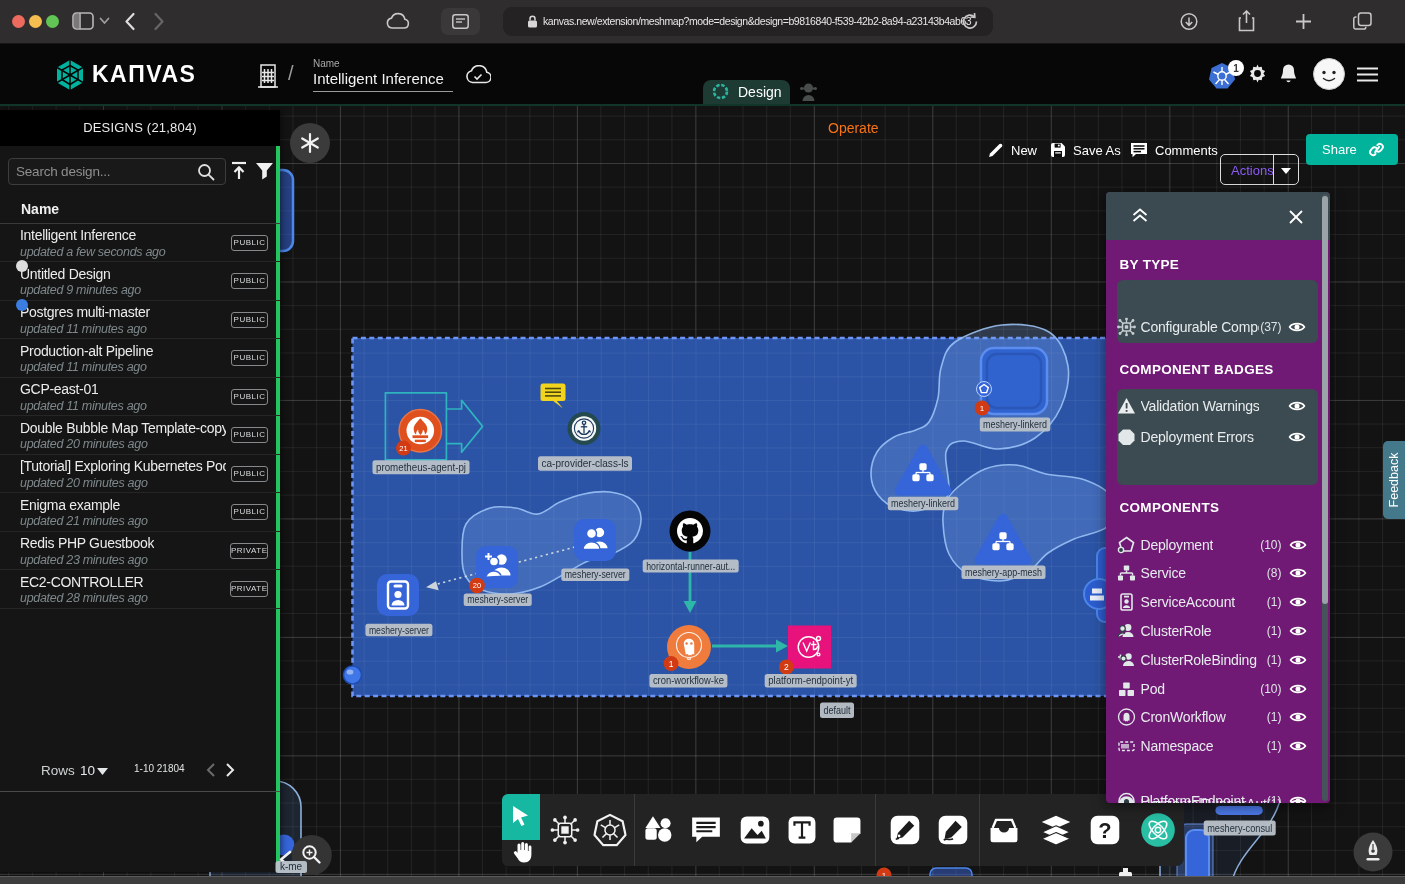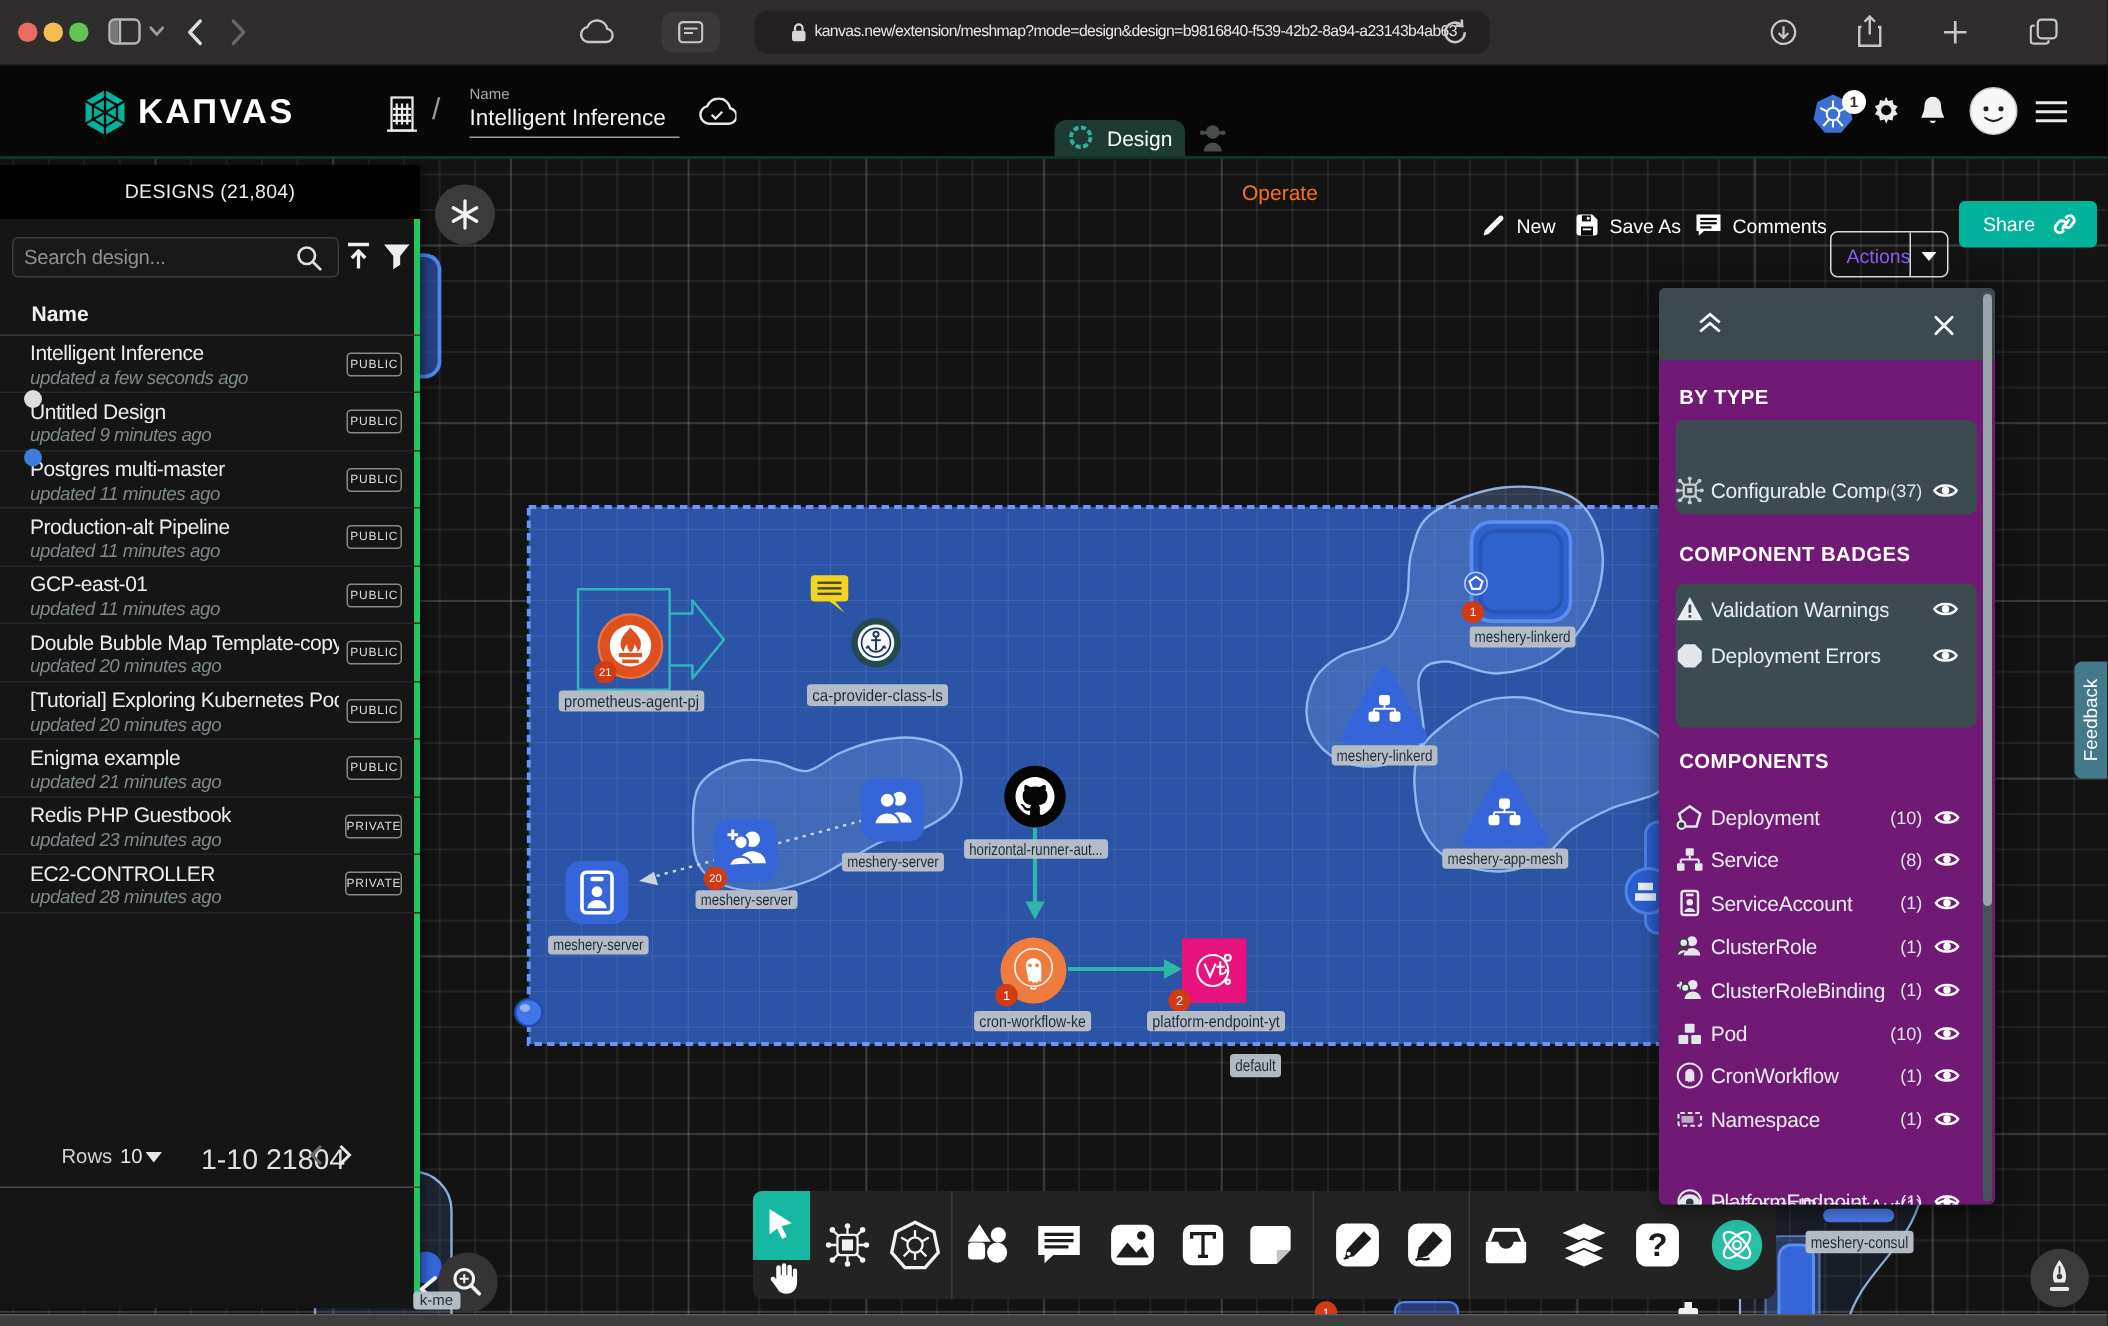--- a/index.html
+++ b/index.html
@@ -517,21 +517,21 @@
         <div class="supd">updated 28 minutes ago</div>
         <div class="schip" style="left:230px;width:38px;">PRIVATE</div>
       </div>
       <div class="abs" style="left:16px;top:150px;width:12px;height:12px;border-radius:50%;background:#ddd;"></div>
       <div class="abs" style="left:16px;top:189px;width:12px;height:12px;border-radius:50%;background:#3b7de0;"></div>
       <div class="abs" style="left:41px;top:653px;color:#cfd3d4;font-size:13.5px;">Rows</div>
 <div class="abs" style="left:80px;top:653px;color:#e4e7e8;font-size:13.5px;">10</div>
 <svg class="abs" style="left:97px;top:658px" width="11" height="7">
         <polygon points="0,0 11,0 5.5,7" fill="#e4e7e8"></polygon>
       </svg>
-<div class="abs" style="left:134px;top:653px;color:#dfe2e3;font-size:19px;">1-10 21804</div>
+<div class="abs" style="left:134px;top:653px;color:#dfe2e3;font-size:10px;">1-10 21804</div>
 <svg class="abs" style="left:206px;top:653px" width="9" height="14">
         <path d="M8 1 L2 7 L8 13" fill="none" stroke="#6b6b6b" stroke-width="2"></path>
       </svg>
 <svg class="abs" style="left:226px;top:653px" width="9" height="14">
         <path d="M1 1 L7 7 L1 13" fill="none" stroke="#e8e8e8" stroke-width="2"></path>
       </svg>
 <div class="abs" style="left:0;top:681px;width:280px;height:1px;background:#4a4a4a;"></div>
 </div>
     <div id="rpanel">
       <div id="rphead"></div>

